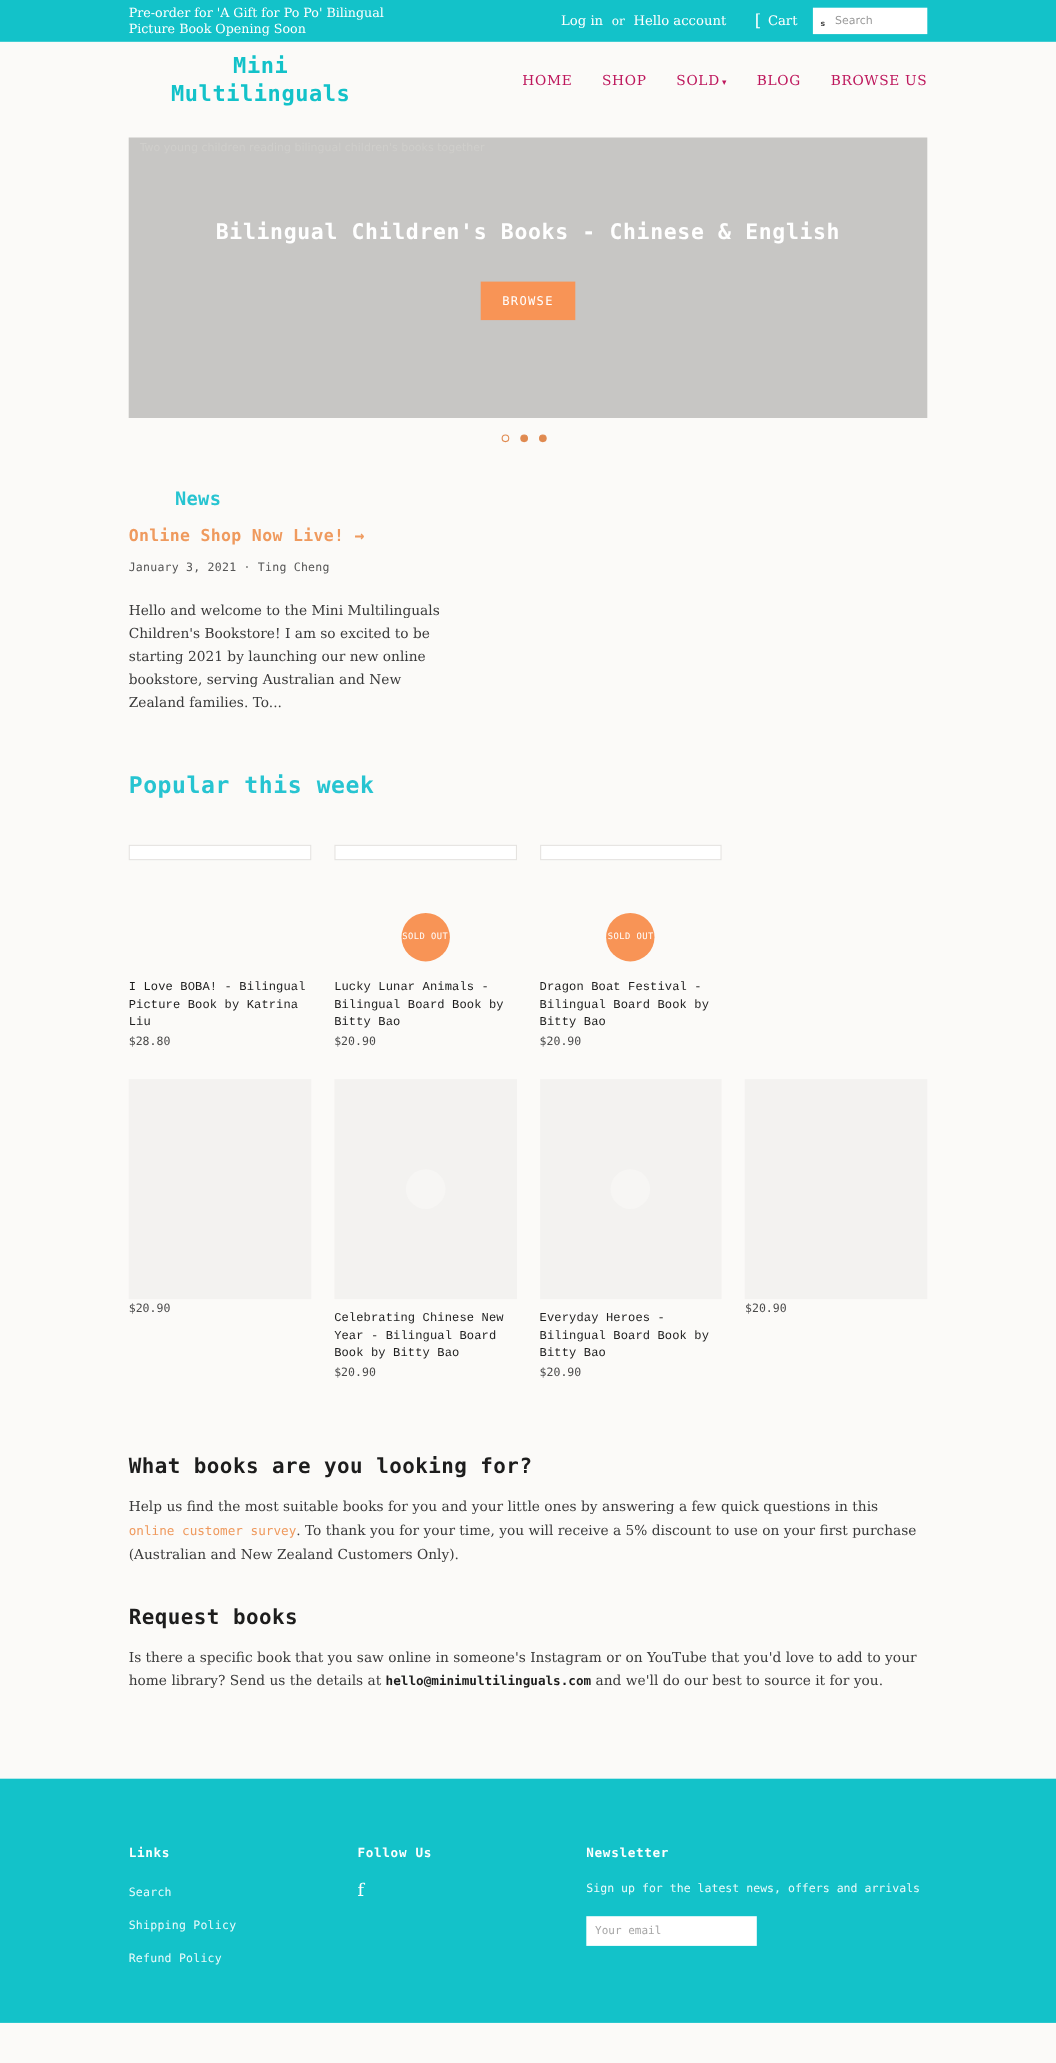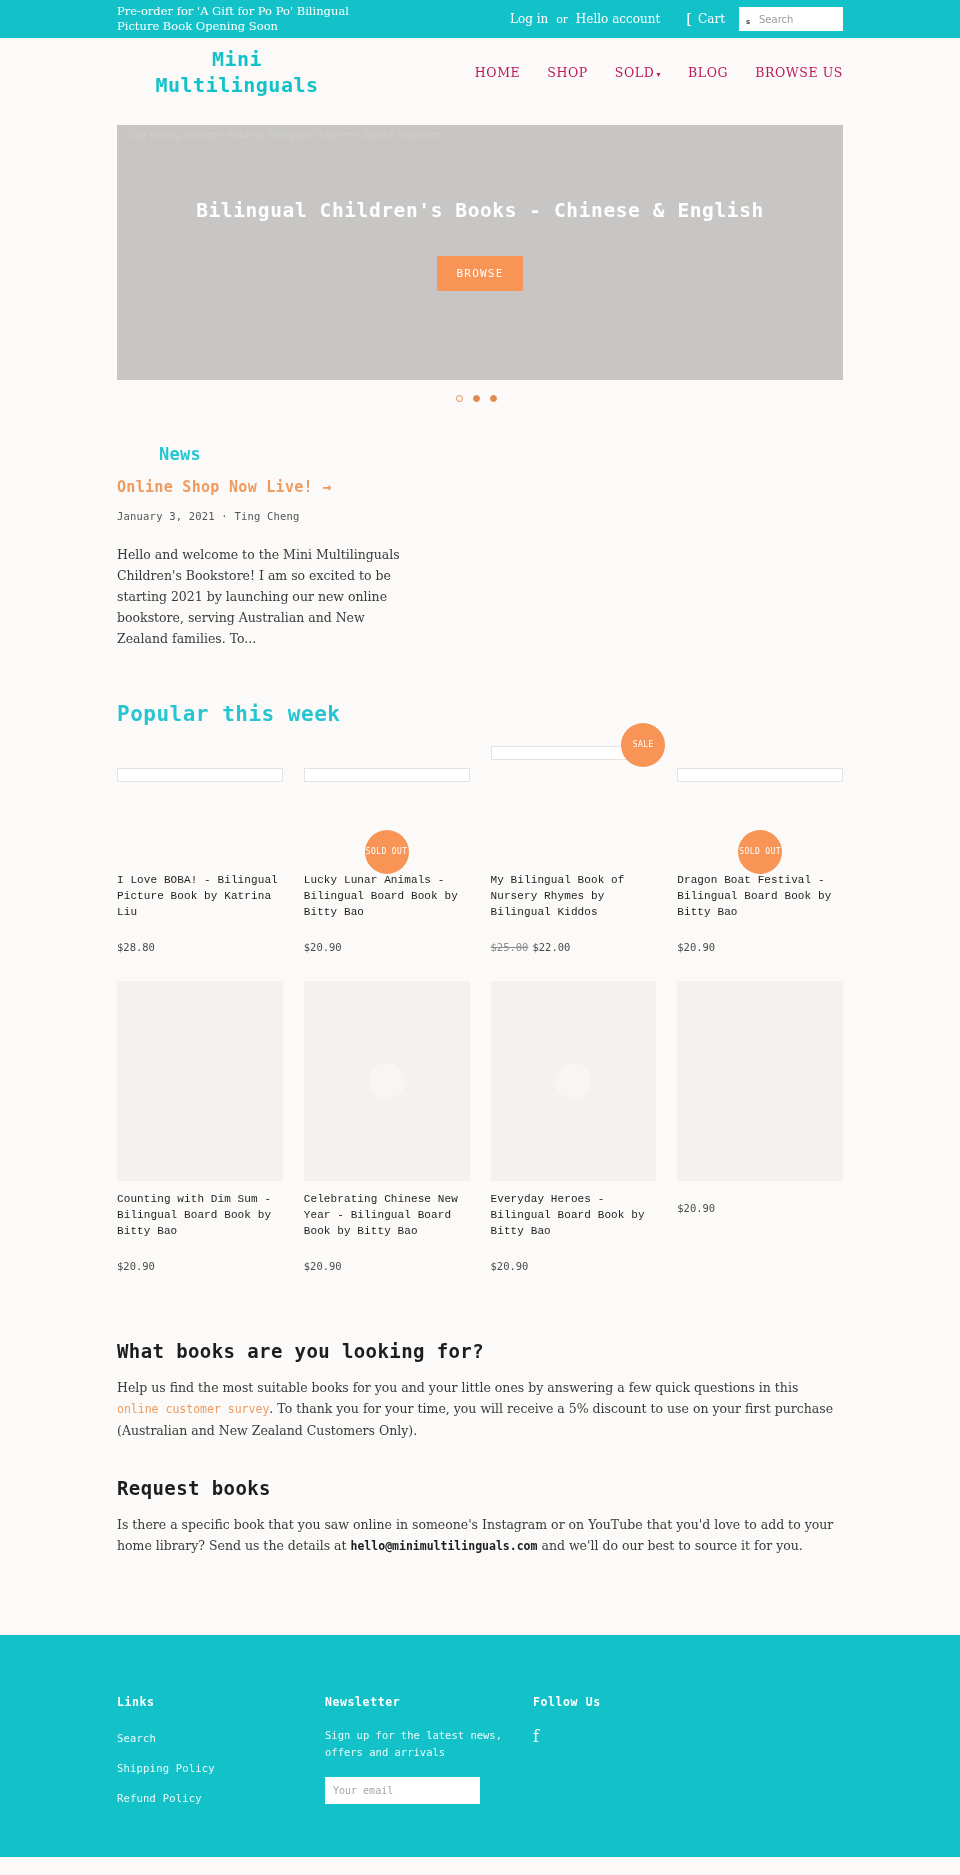--- a/index.html
+++ b/index.html
@@ -286,21 +286,21 @@
     margin-top: 10px;
     color: #1d1d1d;
     font-size: 11px;
     line-height: 16px;
     letter-spacing: 0.1px;
     text-decoration: none;
     display: block;
     font-family: Liberation Mono, monospace;
   }
   .card-price {
-    margin-top: 21px;
+    margin-top: 3px;
     color: #4a4a4a;
     font-size: 10.5px;
   }
   .card-price s { color: #8d8d8d; margin-right: 4px; }
 
   .row1 { margin-top: 12px; align-items: end; }
   .row1 .slot { position: relative; min-height: 215px; }
   .row1 .titles { position: absolute; bottom: 0; left: 0; right: 0; }
   .row2 { margin-top: 28px; }
 
@@ -480,34 +480,20 @@
         </div>
       </div>
       <div class="titles">
         <a href="#" class="card-title">Lucky Lunar Animals - Bilingual Board Book by Bitty Bao</a>
         <div class="card-price">
           <span>$20.90</span>
         </div>
       </div>
     </div>
 
-    <div class="slot">
-      <div style="position:absolute;top:8px;left:0;right:0;">
-        <div class="thumb frame"></div>
-        <div class="badge sale">
-          <span>SALE</span>
-        </div>
-      </div>
-      <div class="titles">
-        <a href="#" class="card-title">My Bilingual Book of Nursery Rhymes by Bilingual Kiddos</a>
-        <div class="card-price">
-          <s>$25.00</s><span>$22.00</span>
-        </div>
-      </div>
-    </div>
 
     <div class="slot">
       <div style="position:absolute;top:30px;left:0;right:0;">
         <div class="thumb frame"></div>
         <div class="badge sold">
           <span>SOLD OUT</span>
         </div>
       </div>
       <div class="titles">
         <a href="#" class="card-title">Dragon Boat Festival - Bilingual Board Book by Bitty Bao</a>
@@ -515,21 +501,20 @@
           <span>$20.90</span>
         </div>
       </div>
     </div>
   </div>
 
   <div class="grid row2">
 
     <div class="card">
       <div class="thumb"></div>
-      <a href="#" class="card-title">Counting with Dim Sum - Bilingual Board Book by Bitty Bao</a>
       <div class="card-price">
         <span>$20.90</span>
       </div>
     </div>
 
     <div class="card">
       <div class="thumb">
         <span class="thumb-spot"></span>
       </div>
       <a href="#" class="card-title">Celebrating Chinese New Year - Bilingual Board Book by Bitty Bao</a>
@@ -573,27 +558,27 @@
     <div>
       <h3>Links</h3>
       <ul>
         <li><a href="#">Search</a></li>
         <li><a href="#">Shipping Policy</a></li>
         <li><a href="#">Refund Policy</a></li>
       </ul>
     </div>
 
     <div>
+      <h3>Follow Us</h3>
+      <div class="social">
+        <a href="#">f</a>
+      </div>
+    </div>
+
+    <div>
       <h3>Newsletter</h3>
       <p class="news-blurb">Sign up for the latest news, offers and arrivals</p>
       <div class="news-form">
         <input type="email" placeholder="Your email" style="">
       </div>
     </div>
-
-    <div>
-      <h3>Follow Us</h3>
-      <div class="social">
-        <a href="#">f</a>
-      </div>
-    </div>
   </div>
 </footer>
 
 </body></html>

